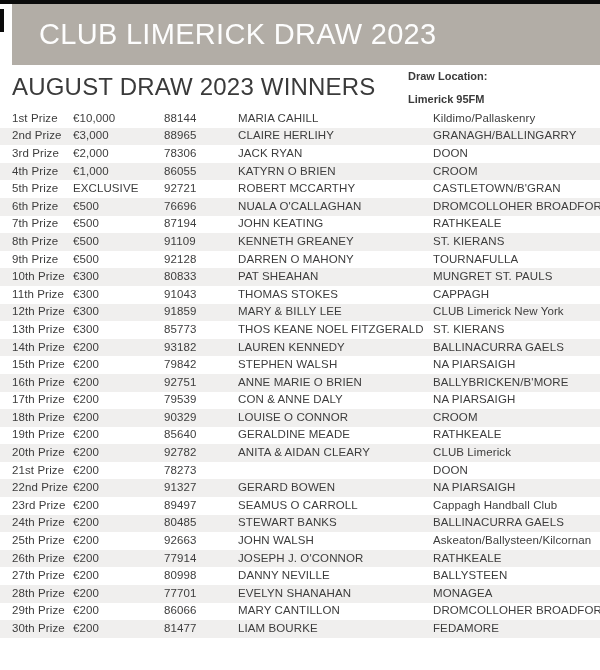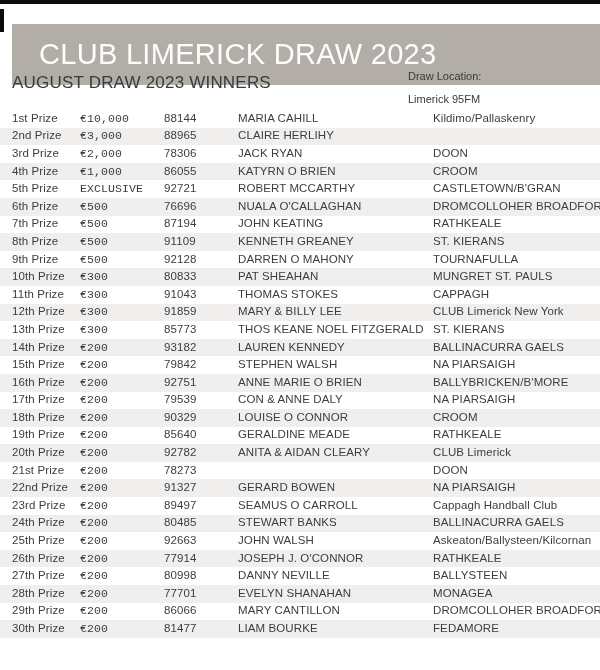--- a/index.html
+++ b/index.html
@@ -14,39 +14,39 @@
     position:absolute;left:0;top:0;width:600px;height:4px;
     background:#0b0b0b;
   }
   .left-tick{
     position:absolute;left:0;top:9px;width:4px;height:23px;
     background:#0b0b0b;
   }
   .header-band{
     position:absolute;left:12px;top:4px;width:588px;height:61px;
     background:#b2ada6;
-    display:flex;align-items:center;margin-top:20px;
+    display:flex;align-items:center;
   }
   .header-band .title{
     color:#fdfdfd;
     font-size:29px;
     letter-spacing:0.3px;
     padding-left:27px;
     white-space:nowrap;
   }
   .subheader-title{
     position:absolute;left:12px;top:73px;
-    font-size:17px;
+    font-size:24px;
     color:#3a3a3a;
     letter-spacing:0.2px;
     white-space:nowrap;
   }
   .draw-location{
     position:absolute;left:408px;top:70px;
-    font-size:11px;font-weight:normal;color:#3a3a3a;
+    font-size:11px;font-weight:bold;color:#3a3a3a;
   }
   .draw-location .loc-value{
     margin-top:11px;
   }
   .winners-table{
     position:absolute;left:0;top:110px;width:572px;
   }
   .row{
     position:relative;
     height:17.6px;
@@ -59,21 +59,21 @@
     position:absolute;
     top:50%;
     transform:translateY(-50%);
     font-size:11.5px;
     color:#3d3d3d;
     letter-spacing:0.1px;
     white-space:nowrap;
     line-height:1;
   }
   .cell-prize{left:12px;}
-  .cell-amount{left:80px;font-family:Liberation Mono, monospace;}
+  .cell-amount{left:73px;}
   .cell-ticket{left:164px;}
   .cell-name{left:238px;}
   .cell-location{left:433px;}
 </style>
 </head>
 <body>
 
 <div class="top-bar"></div>
 <div class="left-tick"></div>
 
@@ -95,20 +95,21 @@
     <span class="cell-ticket">88144</span>
     <span class="cell-name">MARIA CAHILL</span>
     <span class="cell-location">Kildimo/Pallaskenry</span>
   </div>
 
   <div class="row">
     <span class="cell-prize">2nd Prize</span>
     <span class="cell-amount">€3,000</span>
     <span class="cell-ticket">88965</span>
     <span class="cell-name">CLAIRE HERLIHY</span>
+    <span class="cell-location">GRANAGH/BALLINGARRY</span>
   </div>
 
   <div class="row">
     <span class="cell-prize">3rd Prize</span>
     <span class="cell-amount">€2,000</span>
     <span class="cell-ticket">78306</span>
     <span class="cell-name">JACK RYAN</span>
     <span class="cell-location">DOON</span>
   </div>
 

